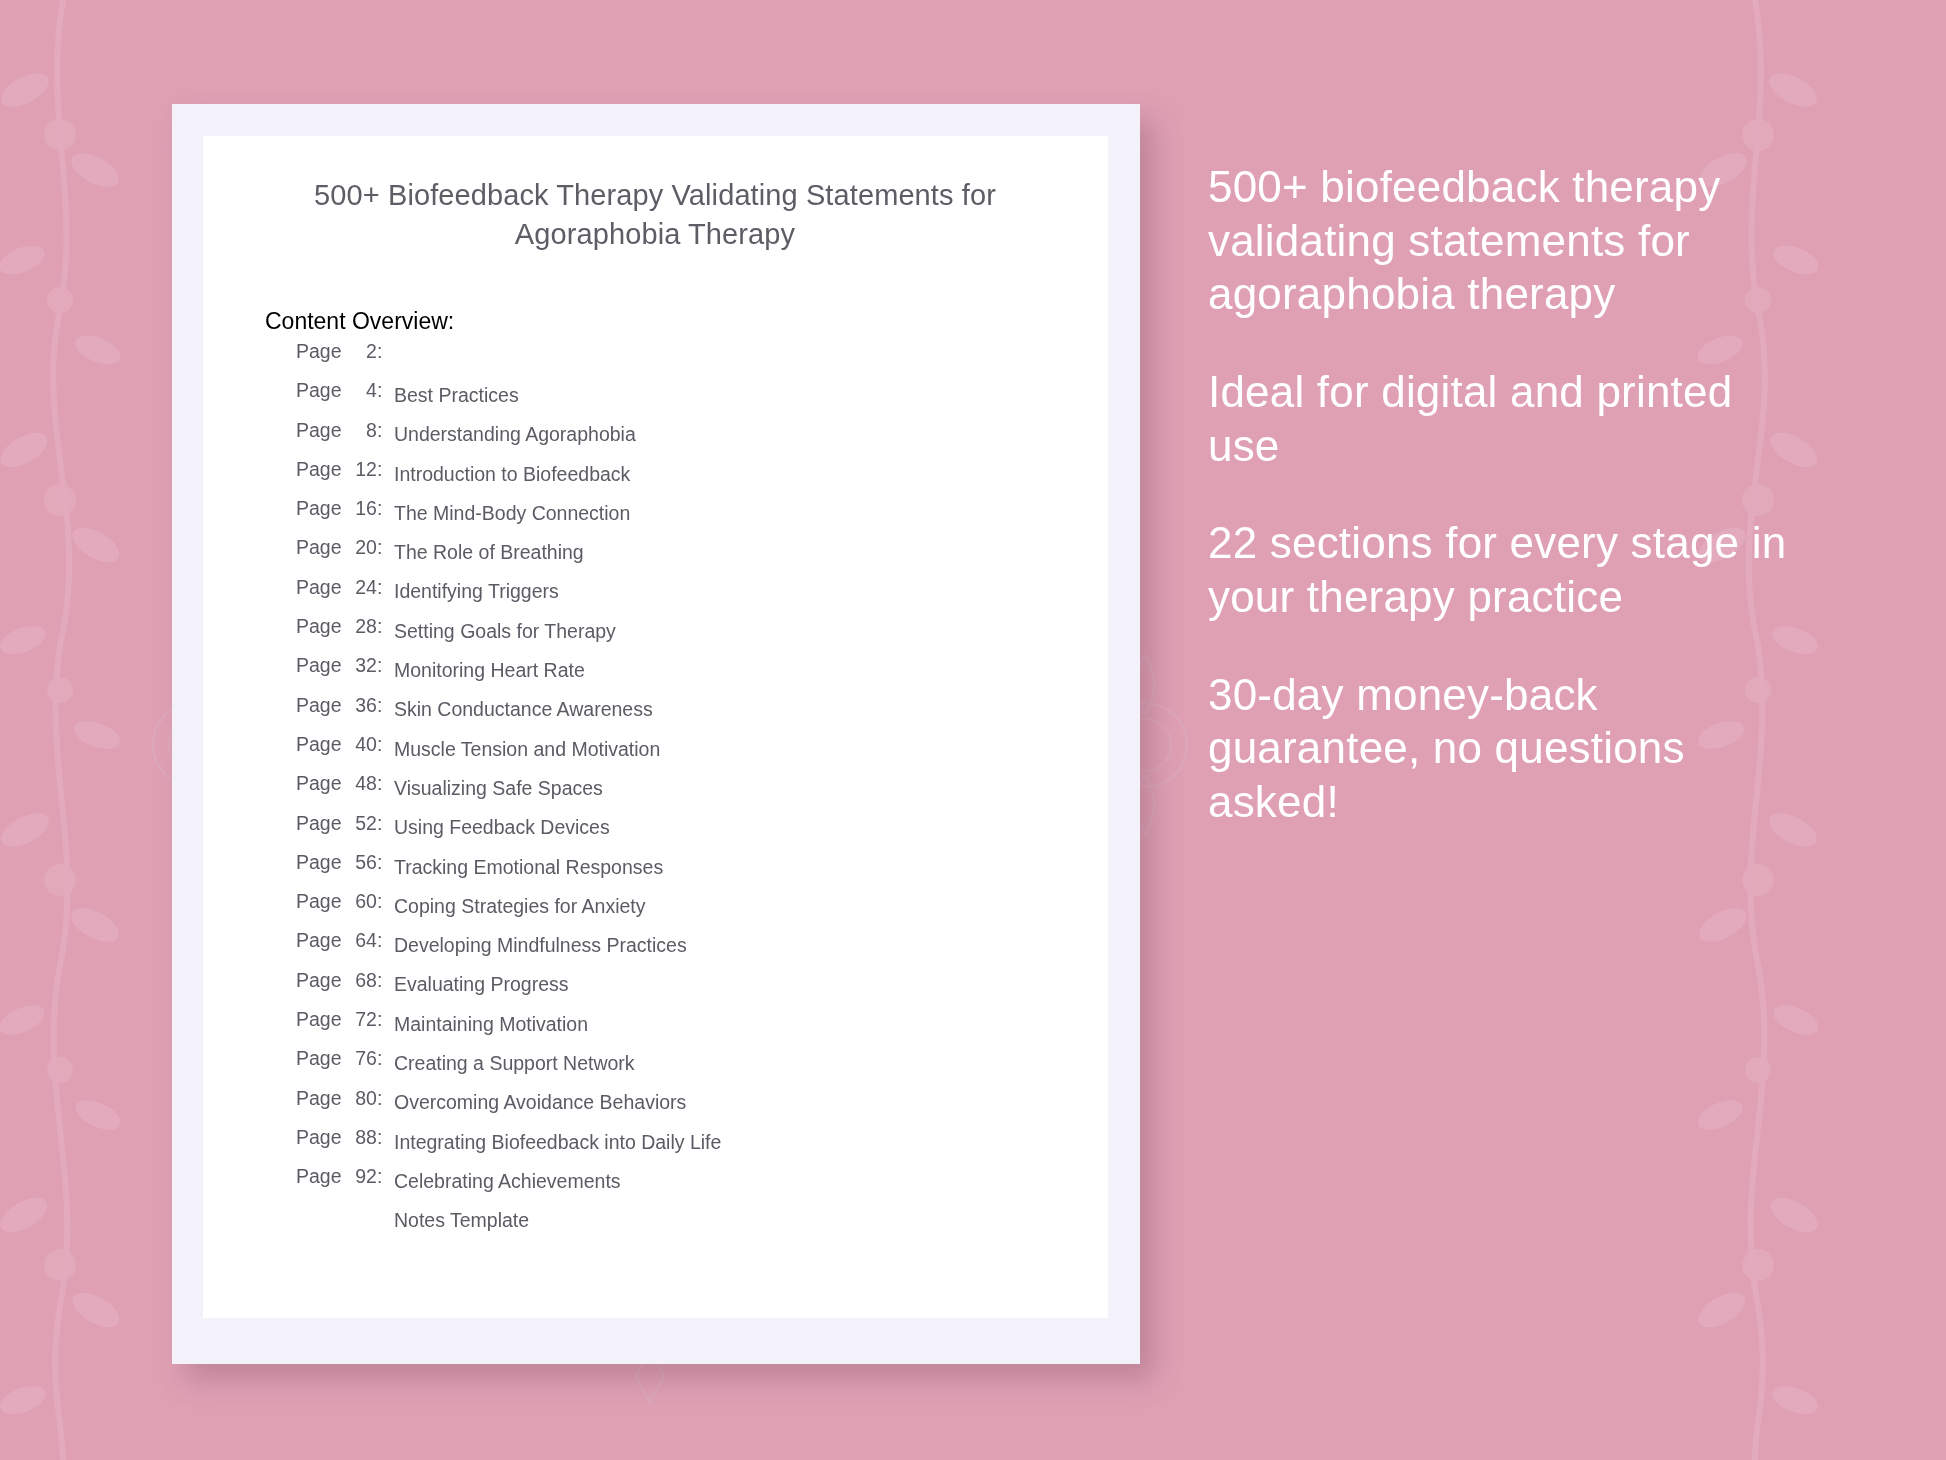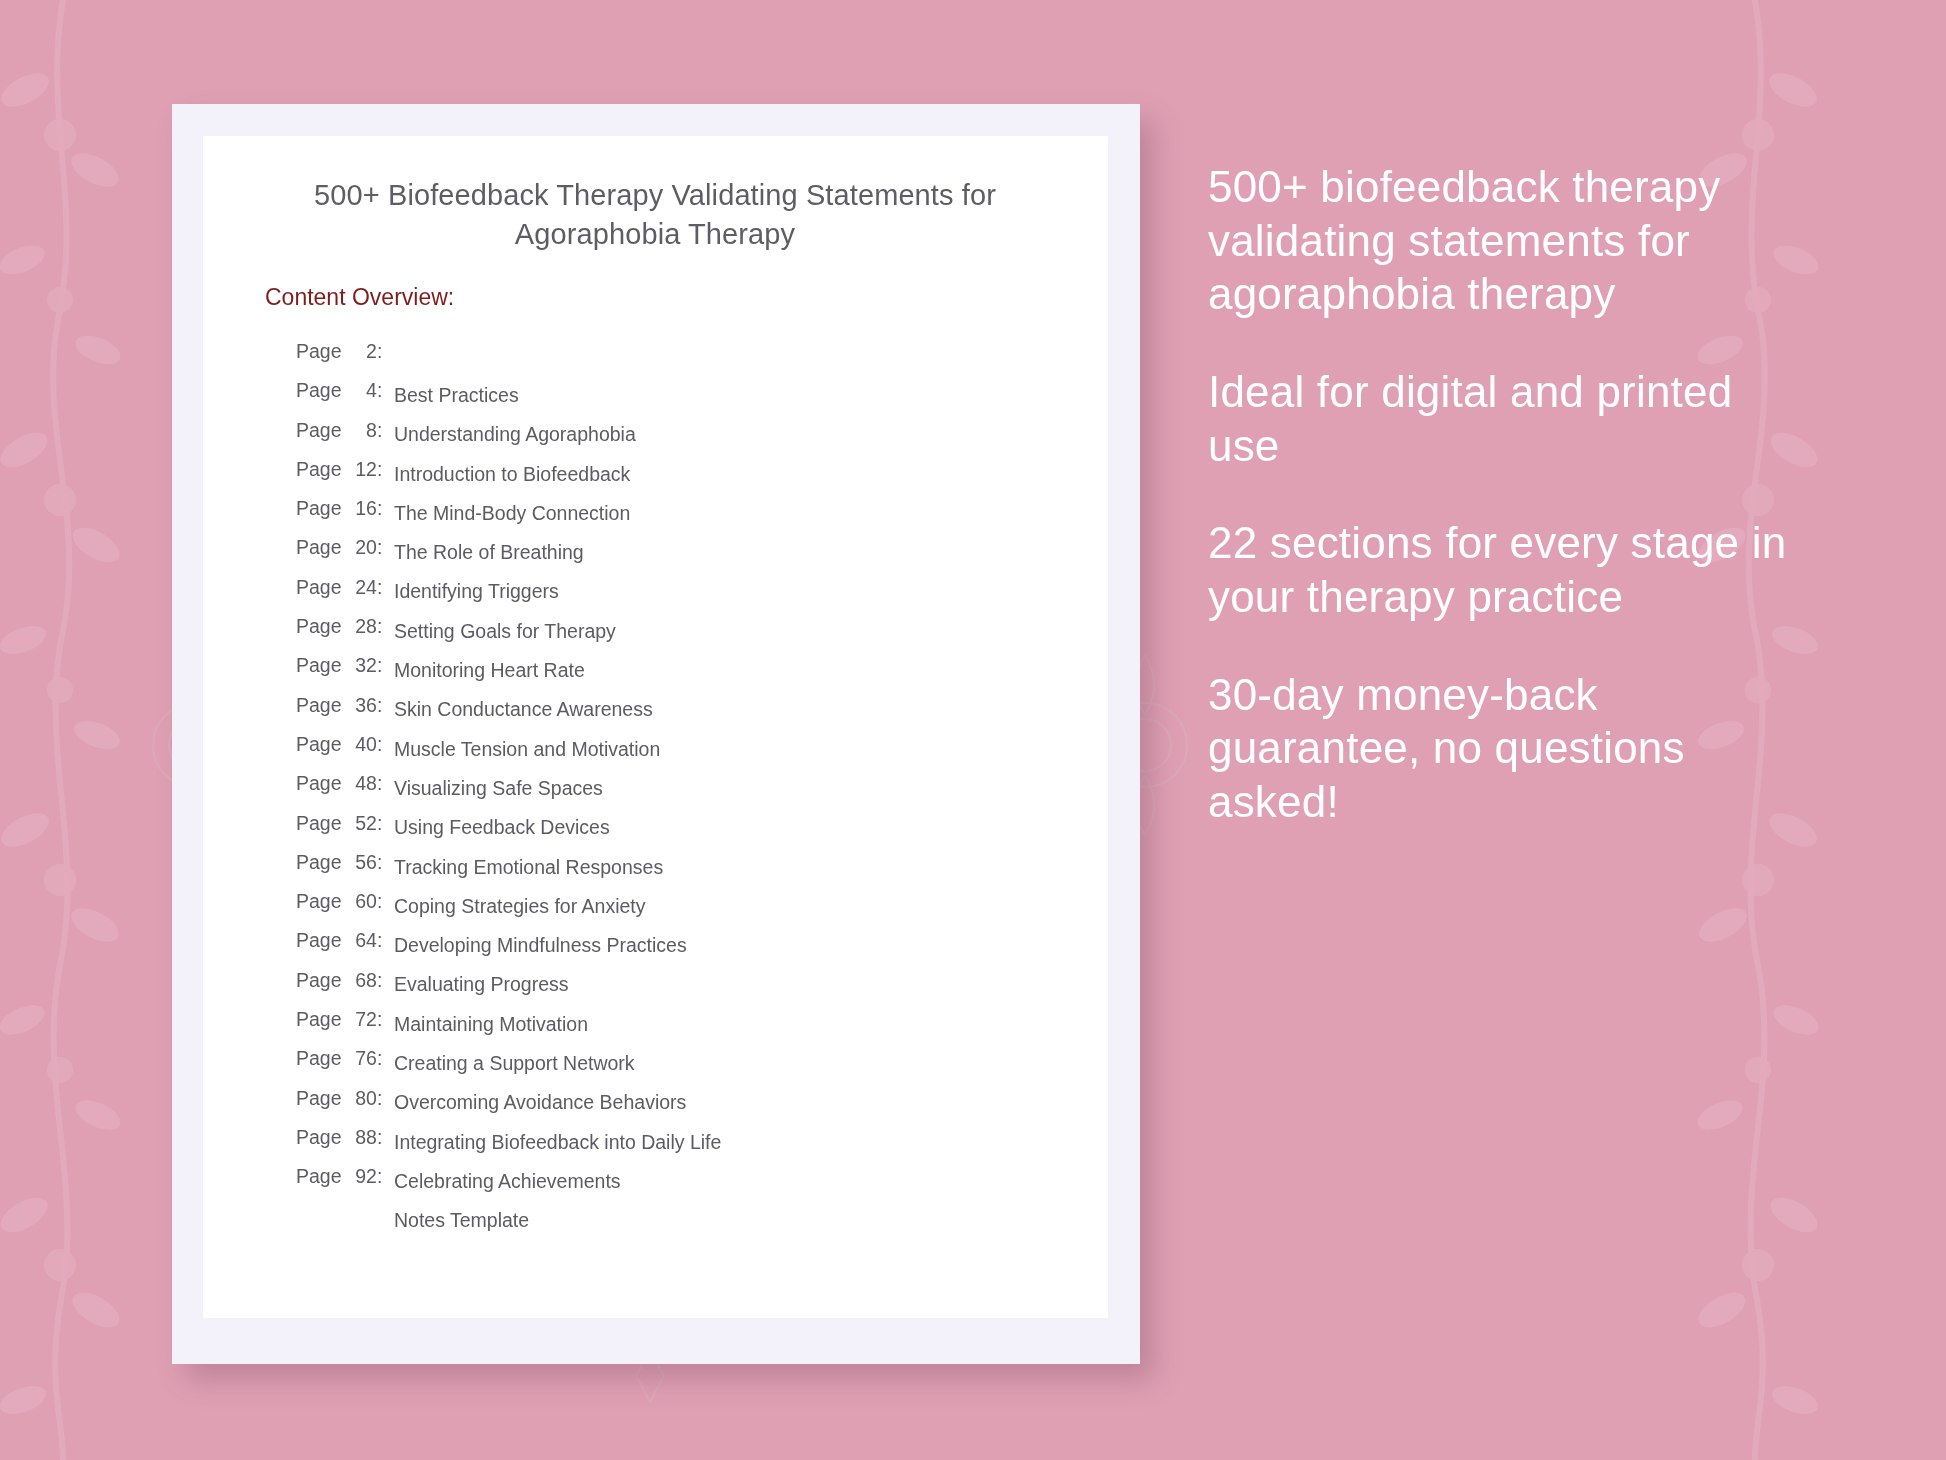--- a/index.html
+++ b/index.html
@@ -70,23 +70,23 @@
     font-size: 29px;
     line-height: 1.33;
     color: #5d5d66;
     font-weight: 400;
     letter-spacing: 0.1px;
   }
 
   .overview-label {
     position: absolute;
     left: 265px;
-    top: 284px;
+    top: 308px;
     font-size: 23px;
-    color: #7f1d1d;
+    color: #000000;
   }
 
   .toc {
     position: absolute;
     left: 296px;
     top: 340px;
     width: 740px;
   }
   .toc-row {
     display: flex;

